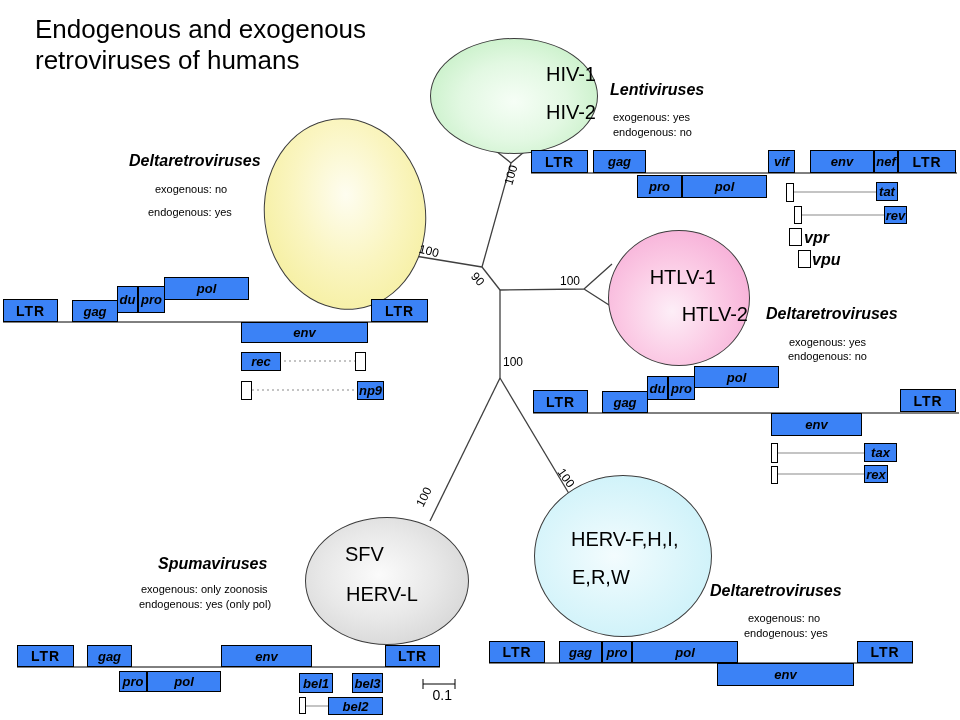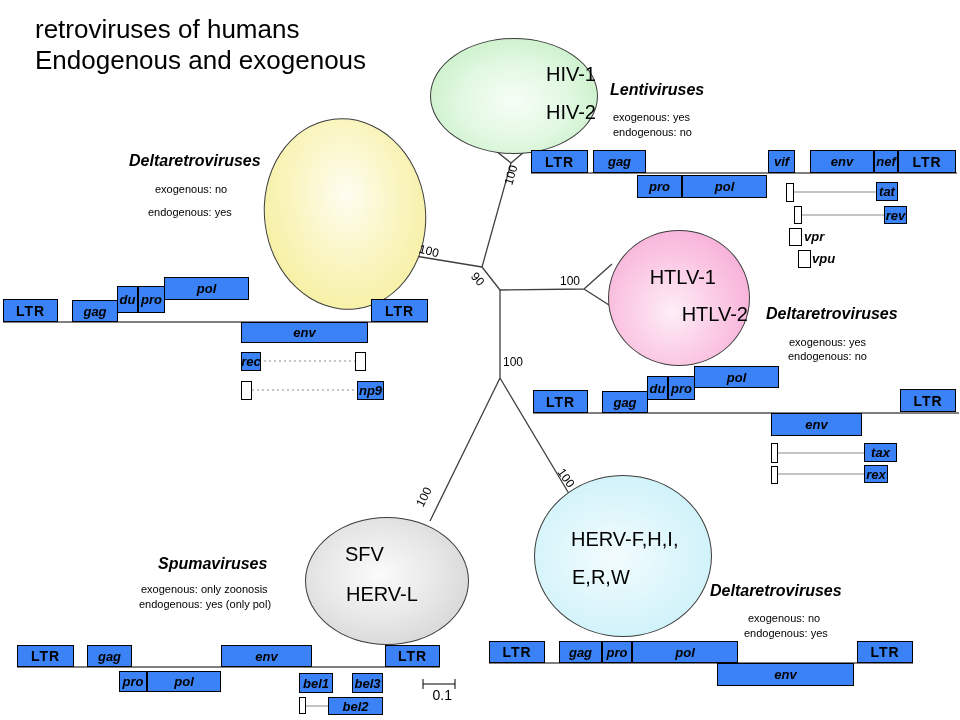--- a/index.html
+++ b/index.html
@@ -16,21 +16,21 @@
   .title{font-size:26px;line-height:31px;letter-spacing:0px;}
   .member{font-size:20px;line-height:22px;z-index:2;}
   .center{text-align:right;}
   .heading{font-size:16px;font-weight:bold;font-style:italic;white-space:nowrap;}
   .status{font-size:11px;white-space:nowrap;}
   .boot{font-size:12px;white-space:nowrap;z-index:2;}
   .gbox{position:absolute;background:#3b82f6;border:1px solid #000;display:flex;align-items:center;
         justify-content:center;font-size:13px;font-weight:bold;font-style:italic;z-index:3;box-sizing:border-box;}
   .gbox.ltr{font-style:normal;font-size:14px;letter-spacing:1px;}
   .sbox{position:absolute;background:#fff;border:1px solid #000;z-index:3;box-sizing:border-box;}
-  .glabel{position:absolute;font-size:13px;font-weight:bold;font-style:italic;z-index:3;white-space:nowrap;}
+  .glabel{position:absolute;font-size:16px;font-weight:bold;font-style:italic;z-index:3;white-space:nowrap;}
   .scalelabel{font-size:14px;z-index:3;}
 </style>
 </head>
 <body>
 
 <div id="stage">
 
   <svg id="treelines" width="960" height="720">
     <g stroke="#3f3f3f" stroke-width="1.3" fill="none">
       <path d="M482,267 L511,163 M511,163 L496,151 M511,163 L524,152"></path>
@@ -58,22 +58,22 @@
     <g stroke="#898989" stroke-width="1" stroke-dasharray="2,3">
       <path d="M264,361 H355"></path>
       <path d="M252,390 H357"></path>
     </g>
     <g stroke="#000" stroke-width="1">
       <path d="M423,684 H455 M423,679 V689 M455,679 V689"></path>
     </g>
   </svg>
 
   <div class="abs title" style="left:35px;top:14px">
+    <div>Endogenous and exogenous</div>
     <div>retroviruses of humans</div>
-    <div>Endogenous and exogenous</div>
   </div>
 
   <div class="ellipse el-green" style="left:430px;top:38px;width:166px;height:114px"></div>
   <div class="ellipse el-yellow" style="left:264px;top:118px;width:160px;height:190px"></div>
   <div class="ellipse el-pink" style="left:608px;top:230px;width:140px;height:134px"></div>
   <div class="ellipse el-gray" style="left:305px;top:517px;width:162px;height:126px"></div>
   <div class="ellipse el-cyan" style="left:534px;top:475px;width:176px;height:160px"></div>
 
   <div class="abs member center" style="left:430px;top:63px;width:166px">HIV-1</div>
   <div class="abs member center" style="left:430px;top:101px;width:166px">HIV-2</div>
@@ -129,21 +129,21 @@
   <div class="sbox" style="left:798px;top:250px;width:13px;height:18px"></div>
   <div class="glabel" style="left:812px;top:251px">vpu</div>
 
   <div class="gbox ltr" style="left:3px;top:299px;width:55px;height:23px">LTR</div>
   <div class="gbox" style="left:72px;top:300px;width:46px;height:22px">gag</div>
   <div class="gbox" style="left:117px;top:286px;width:21px;height:27px">du</div>
   <div class="gbox" style="left:138px;top:286px;width:27px;height:27px">pro</div>
   <div class="gbox" style="left:164px;top:277px;width:85px;height:23px">pol</div>
   <div class="gbox" style="left:241px;top:322px;width:127px;height:21px">env</div>
   <div class="gbox ltr" style="left:371px;top:299px;width:57px;height:23px">LTR</div>
-  <div class="gbox" style="left:241px;top:352px;width:20px;height:19px">rec</div>
+  <div class="gbox" style="left:241px;top:352px;width:40px;height:19px">rec</div>
   <div class="sbox" style="left:355px;top:352px;width:11px;height:19px"></div>
   <div class="sbox" style="left:241px;top:381px;width:11px;height:19px"></div>
   <div class="gbox" style="left:357px;top:381px;width:27px;height:19px">np9</div>
 
   <div class="gbox ltr" style="left:533px;top:390px;width:55px;height:23px">LTR</div>
   <div class="gbox" style="left:602px;top:391px;width:46px;height:22px">gag</div>
   <div class="gbox" style="left:647px;top:376px;width:21px;height:24px">du</div>
   <div class="gbox" style="left:668px;top:376px;width:27px;height:24px">pro</div>
   <div class="gbox" style="left:694px;top:366px;width:85px;height:22px">pol</div>
   <div class="gbox" style="left:771px;top:413px;width:91px;height:23px">env</div>

